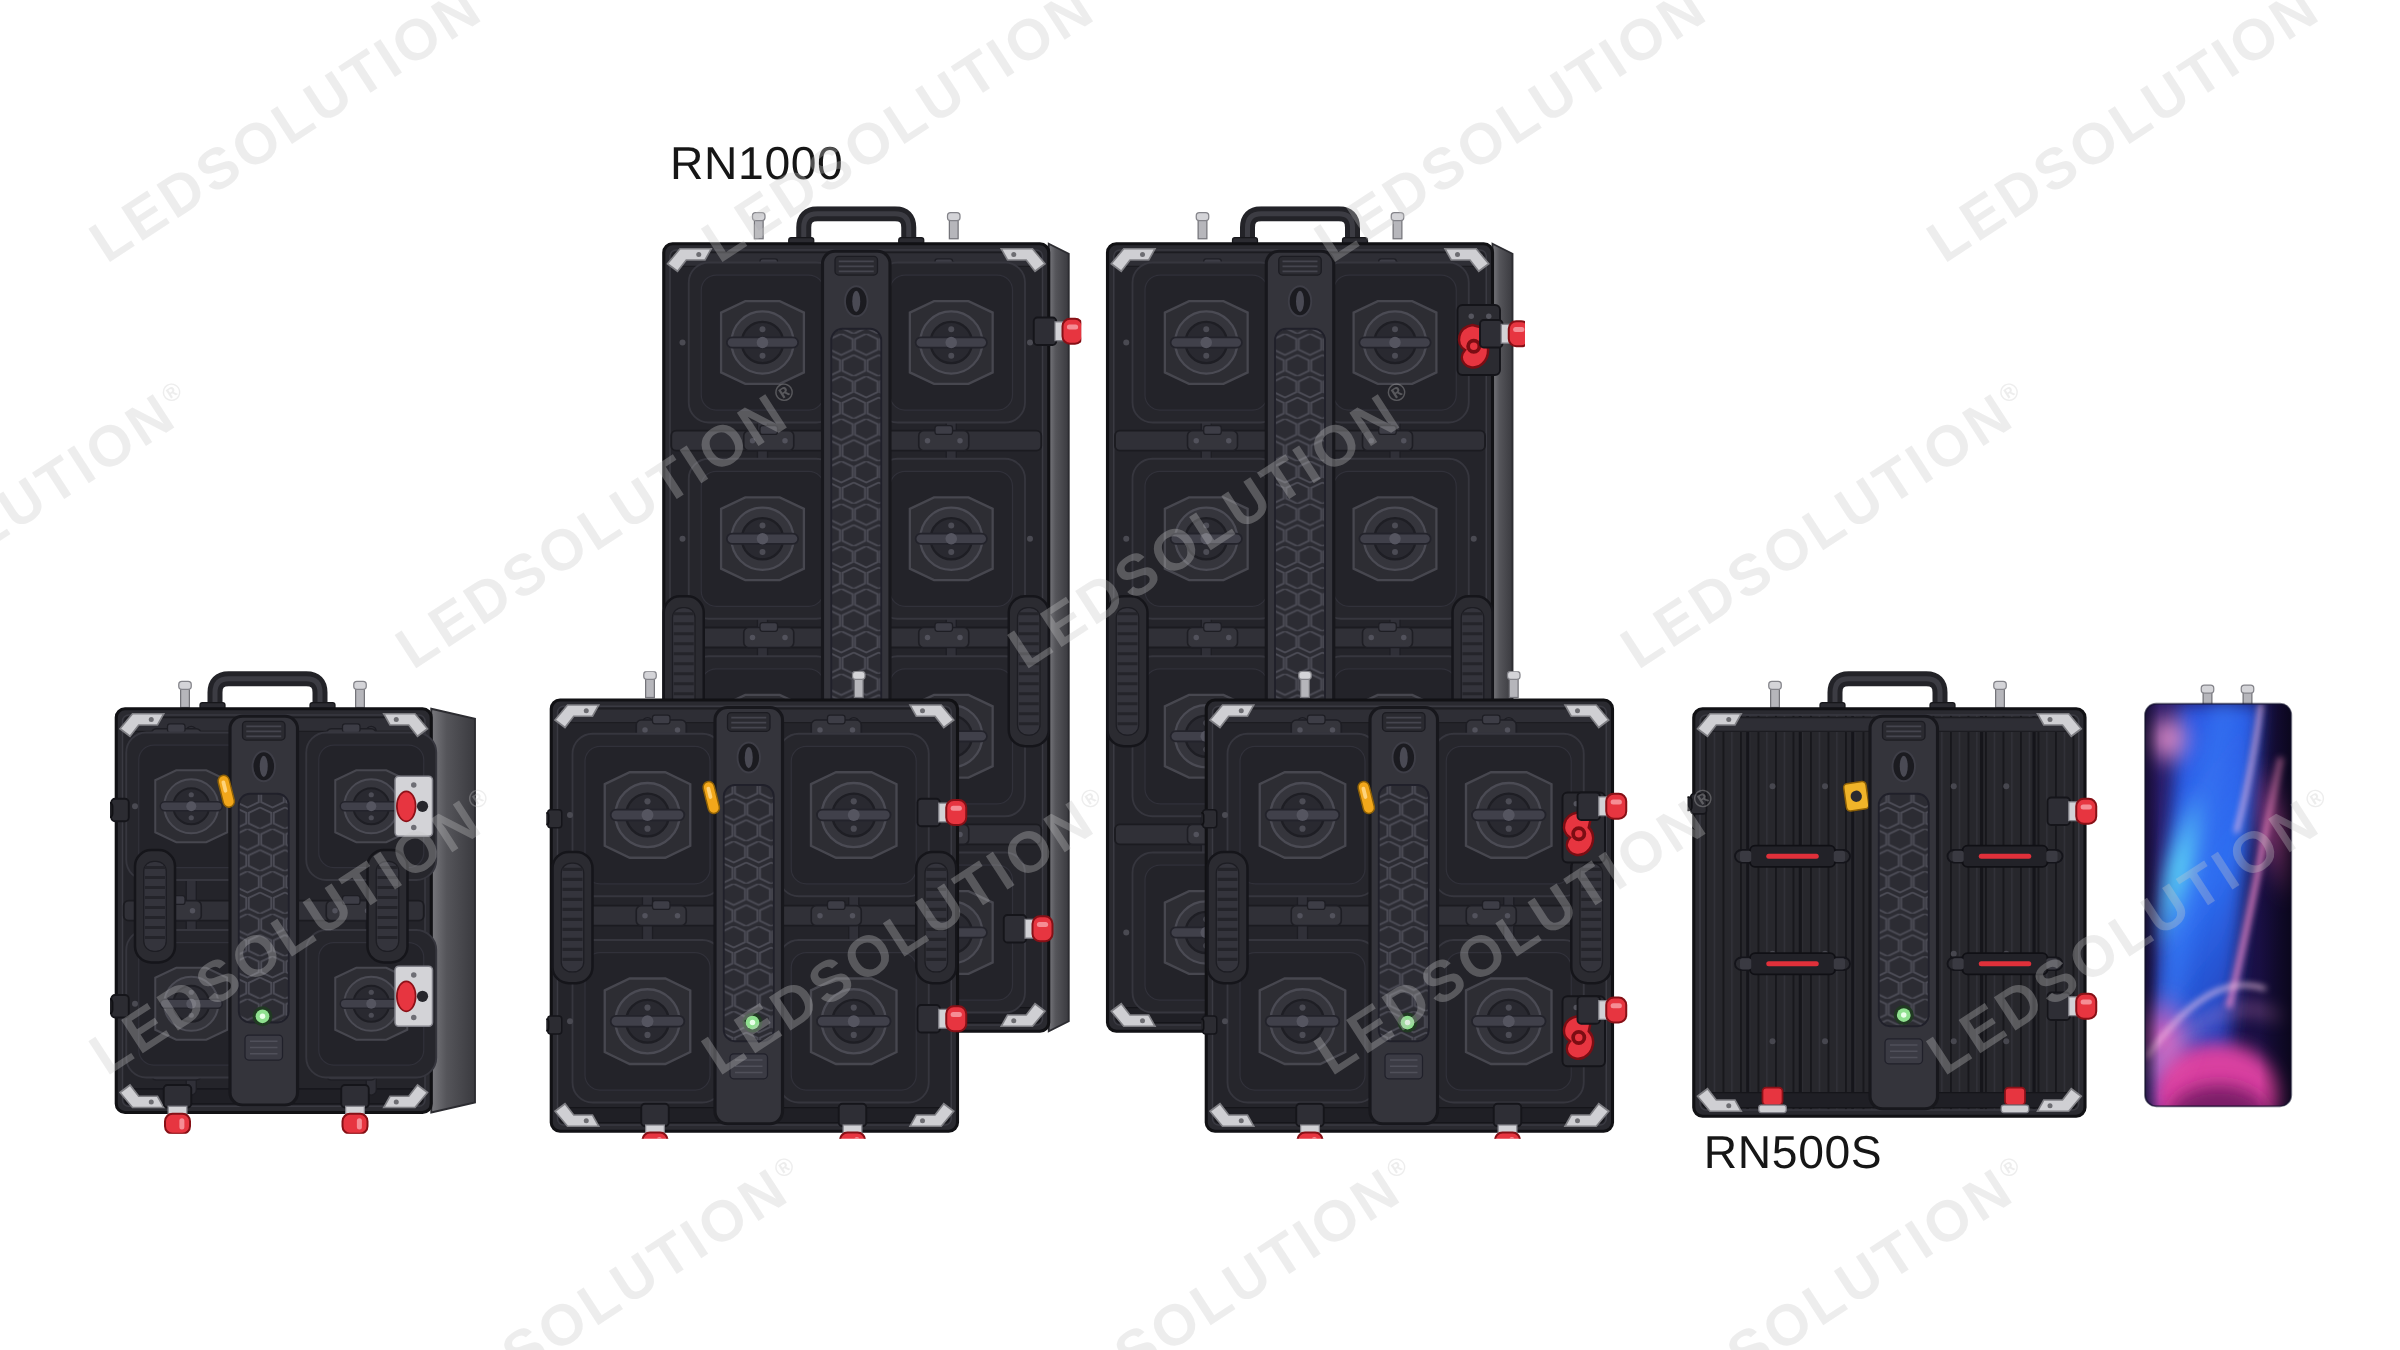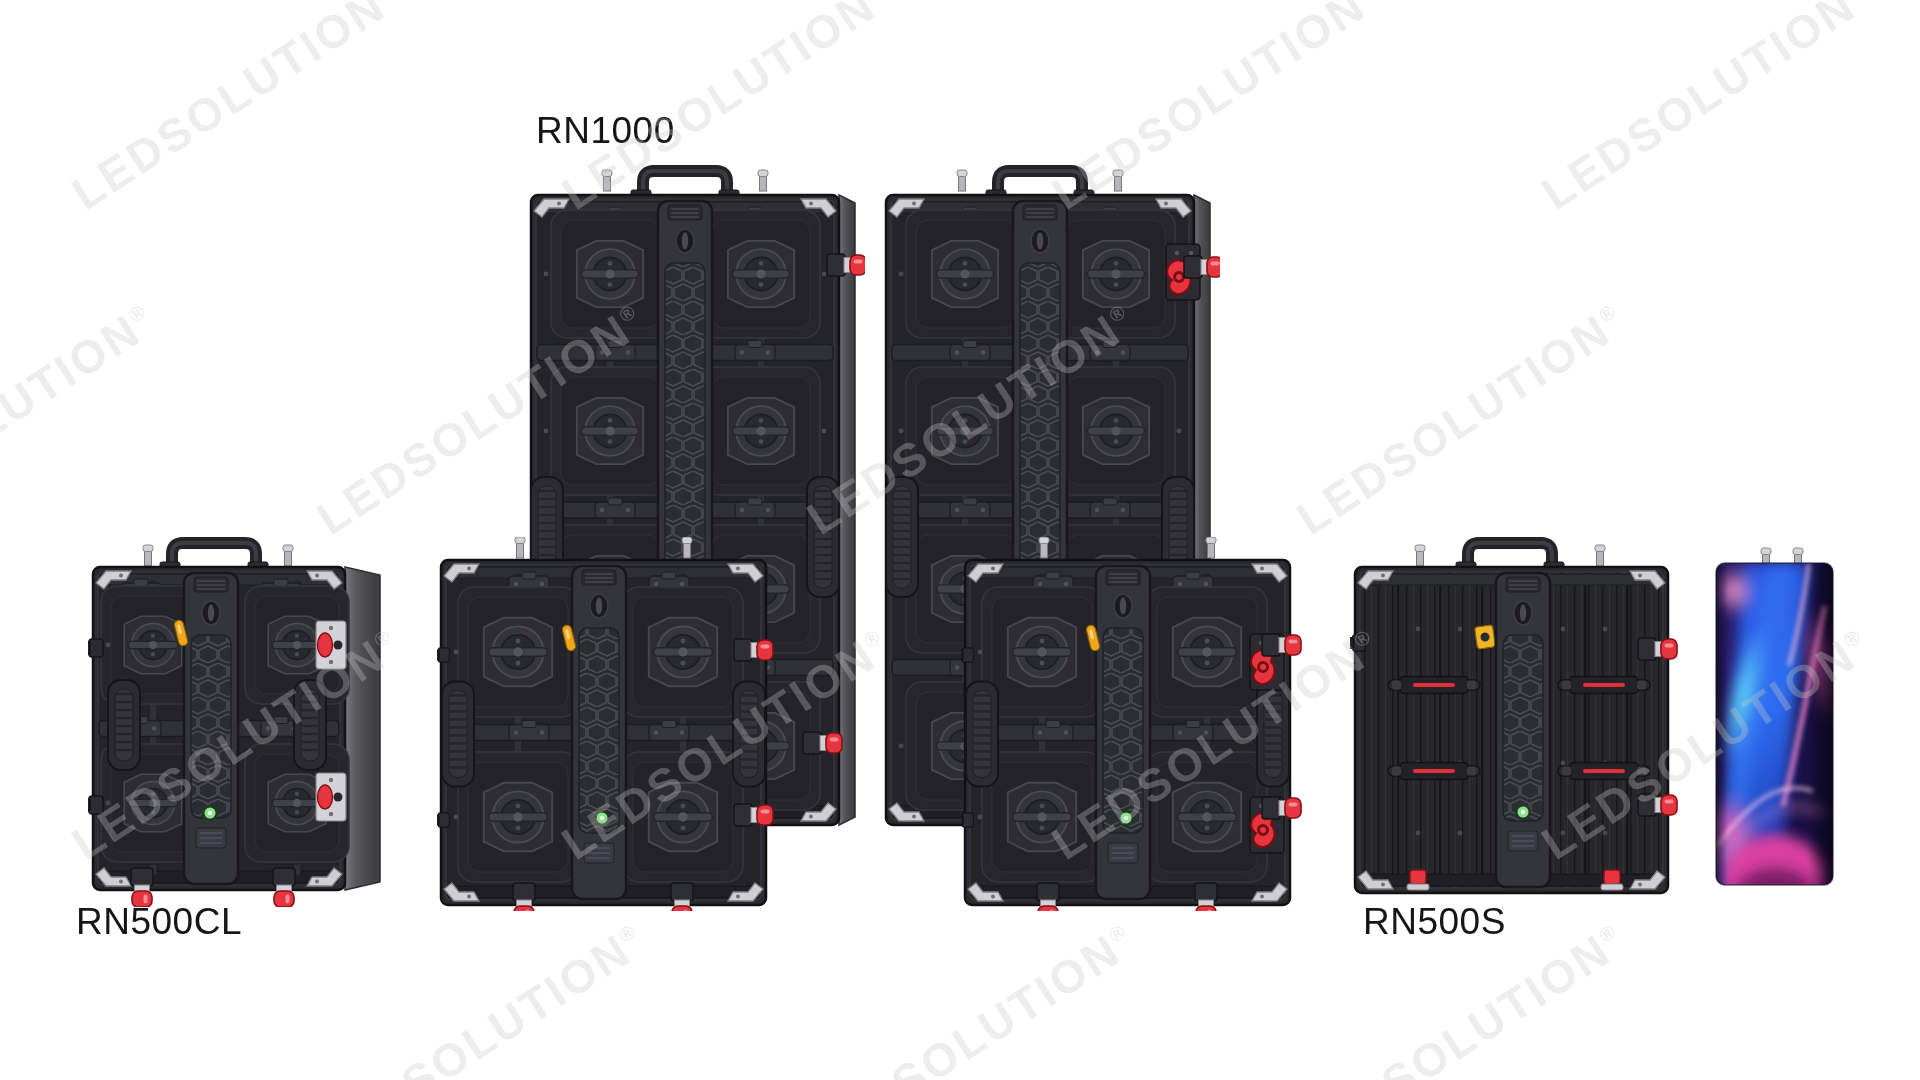--- a/index.html
+++ b/index.html
@@ -1286,21 +1286,20 @@
     <ellipse cx="18" cy="285" rx="26" ry="40" fill="url(#ccMag)" filter="url(#ccBlur)"></ellipse>
     <path d="M4,300 C40,250 70,235 100,245" stroke="#ffd0ec" stroke-width="3" fill="none" opacity=".85" filter="url(#ccBlur2)"></path>
     <path d="M4,316 C44,262 80,252 112,268" stroke="#ff9fd4" stroke-width="5" fill="none" opacity=".6" filter="url(#ccBlur)"></path>
     <rect x="3" y="17" width="117" height="322" fill="url(#ccShade)"></rect>
   </g>
   <rect x="3" y="17" width="117" height="322" rx="9" fill="none" stroke="#10102a" stroke-width="1.5" opacity=".6"></rect>
       </svg>
     </div>
 
   <div class="plabel" style="left:536px;top:108px">RN1000</div>
-  <div class="plabel" style="left:76px;top:899px">RN500CL</div>
   <div class="plabel" style="left:1363px;top:899px">RN500S</div>
 
   <div class="wm-layer" id="wm-layer">
       <span class="wm" style="left: 235px; top: 95px;">LEDSOLUTION<span class="wm-r">®</span></span>
       <span class="wm" style="left: 725px; top: 95px;">LEDSOLUTION<span class="wm-r">®</span></span>
       <span class="wm" style="left: 1215px; top: 95px;">LEDSOLUTION<span class="wm-r">®</span></span>
       <span class="wm" style="left: 1705px; top: 95px;">LEDSOLUTION<span class="wm-r">®</span></span>
       <span class="wm" style="left: -10px; top: 420px;">LEDSOLUTION<span class="wm-r">®</span></span>
       <span class="wm" style="left: 480px; top: 420px;">LEDSOLUTION<span class="wm-r">®</span></span>
       <span class="wm" style="left: 970px; top: 420px;">LEDSOLUTION<span class="wm-r">®</span></span>

